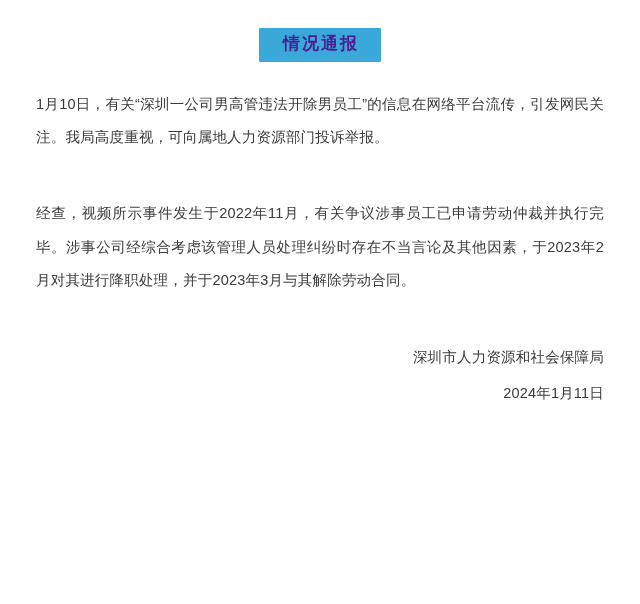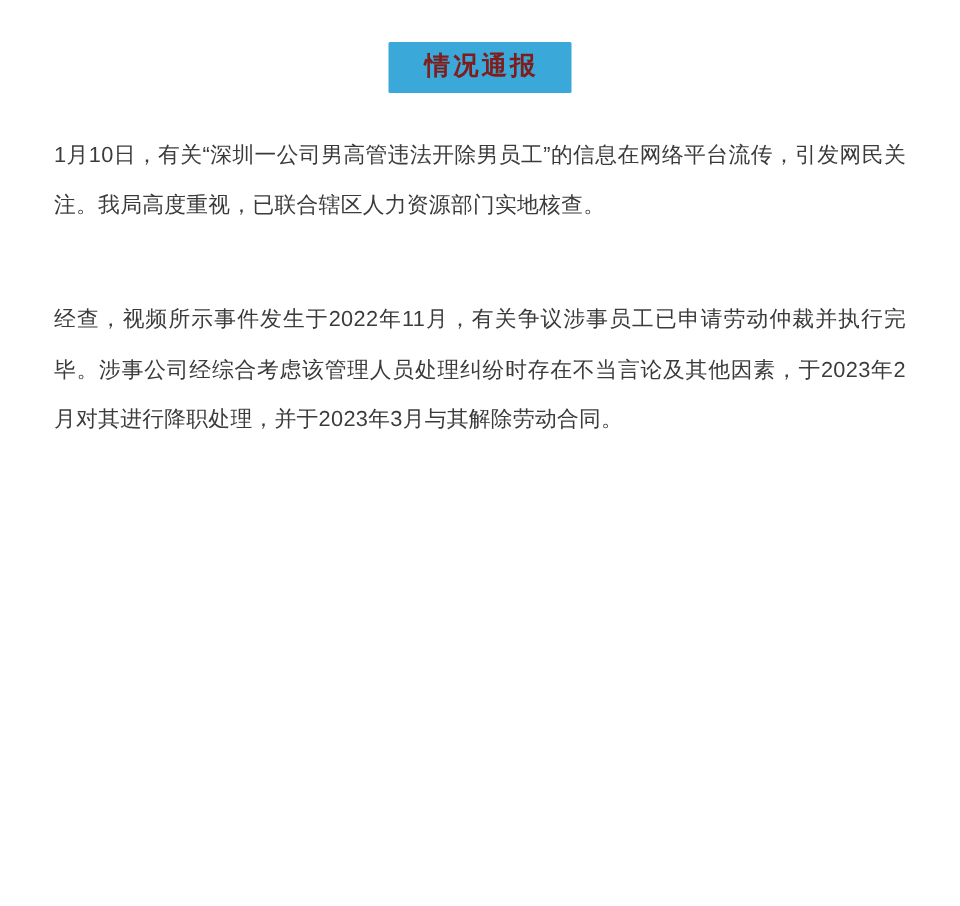--- a/index.html
+++ b/index.html
@@ -23,21 +23,21 @@
   }
   .title-wrap {
     display: flex;
     justify-content: center;
     align-items: center;
     padding-top: 28px;
     padding-bottom: 26px;
   }
   .title-badge {
     background: #3aa8d8;
-    color: #7f1d1d;
+    color: #4c1d95;
     font-size: 17px;
     font-weight: bold;
     letter-spacing: 2px;
     padding: 7px 22px 8px 24px;
     line-height: 1.1;
     border-radius: 1px;
   }
   .para {
     font-size: 14.5px;
     line-height: 2.32;
@@ -63,19 +63,23 @@
 </style>
 </head>
 <body>
 
 <div class="page">
 
   <div class="title-wrap">
     <div class="title-badge">情况通报</div>
   </div>
 
-  <p class="para p1">1月10日，有关“深圳一公司男高管违法开除男员工”的信息在网络平台流传，引发网民关注。我局高度重视，已联合辖区人力资源部门实地核查。</p>
+  <p class="para p1">1月10日，有关“深圳一公司男高管违法开除男员工”的信息在网络平台流传，引发网民关注。我局高度重视，可向属地人力资源部门投诉举报。</p>
 
   <p class="para p2">经查，视频所示事件发生于2022年11月，有关争议涉事员工已申请劳动仲裁并执行完毕。涉事公司经综合考虑该管理人员处理纠纷时存在不当言论及其他因素，于2023年2月对其进行降职处理，并于2023年3月与其解除劳动合同。</p>
 
 
+  <div class="sign">
+    <div class="line1">深圳市人力资源和社会保障局</div>
+    <div class="line2">2024年1月11日</div>
+  </div>
 
 </div>
 
 </body></html>

